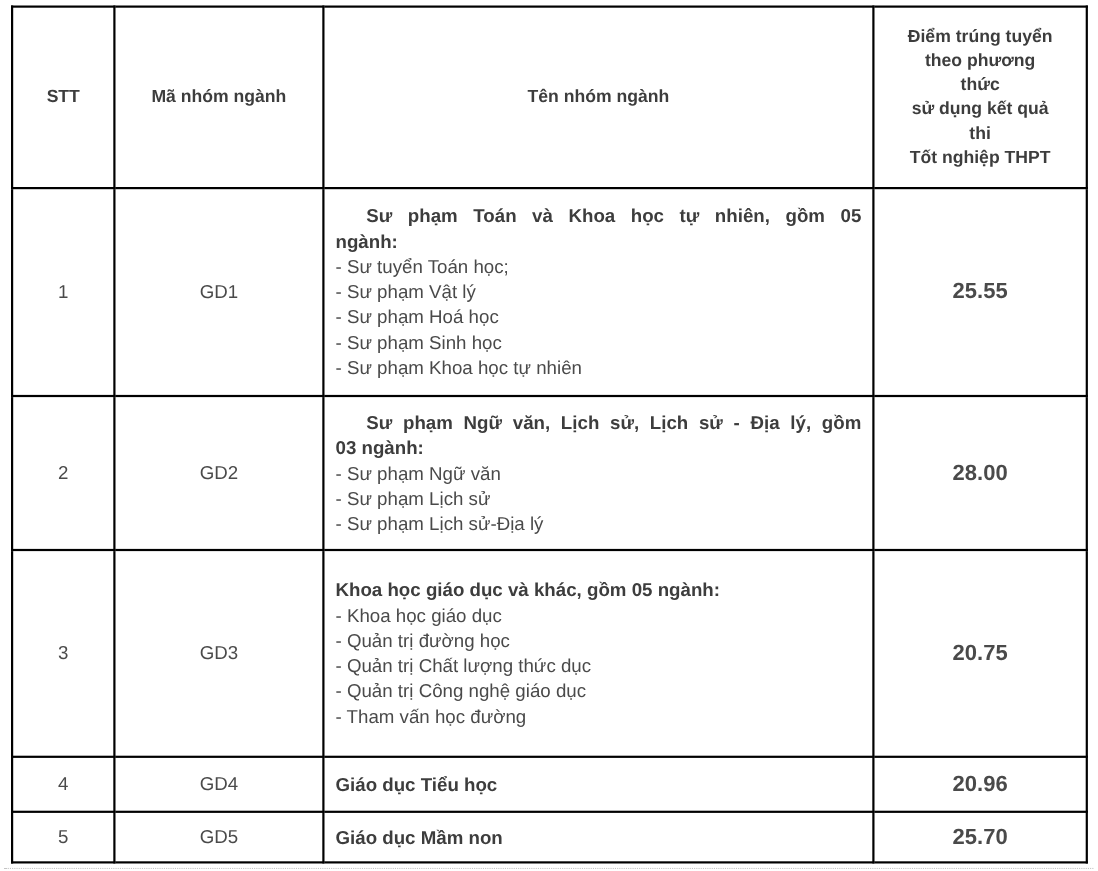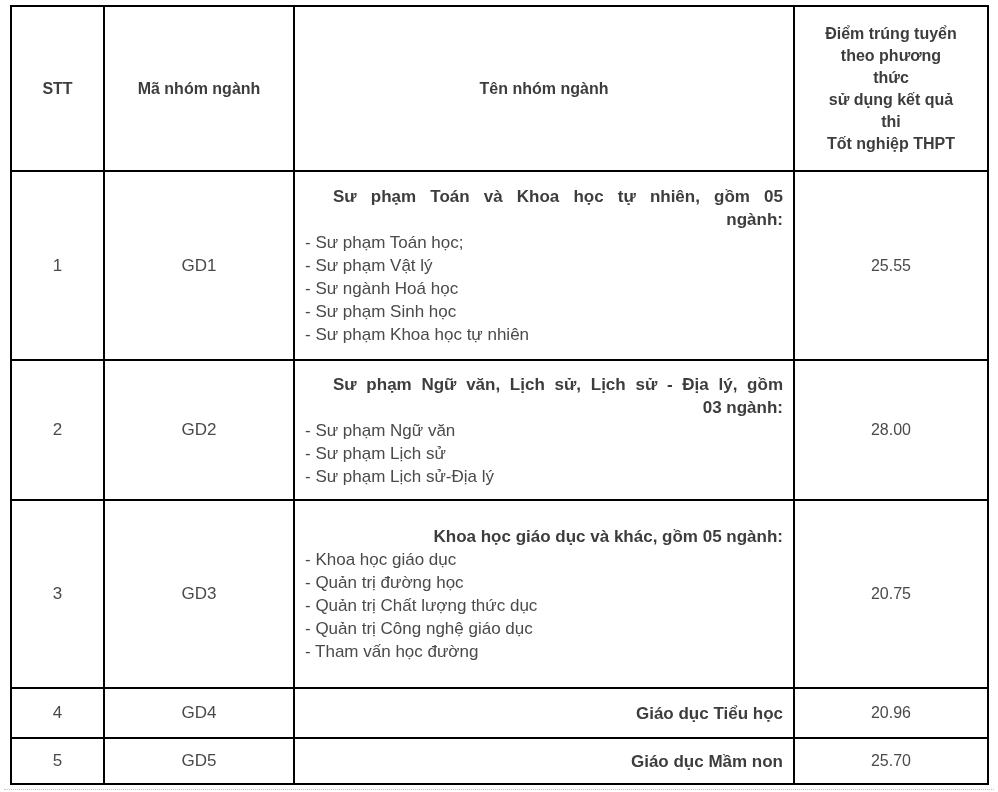--- a/index.html
+++ b/index.html
@@ -44,34 +44,34 @@
     padding: 4px 6px;
   }
   th.prewrap { white-space: pre-line; }
 
   td.stt-cell, td.code-cell, td.score-cell {
     text-align: center;
     font-size: 17px;
     color: #4a4a4a;
     padding: 2px 4px;
   }
-  td.score-cell { font-size: 16px; }
+  td.score-cell { font-size: 20px; font-weight: bold; }
 
   td.name-cell {
     text-align: left;
     padding: 6px 10px;
     font-size: 17px;
     color: #4a4a4a;
     line-height: 23px;
   }
   .group-title {
     font-weight: bold;
     color: #3d3d3d;
   }
-  .title-line { line-height: 23px; text-align: right; }
+  .title-line { line-height: 23px; }
   .title-line.justified {
     text-align: justify;
     text-align-last: justify;
     margin-left: 28px;
   }
   .list-item { line-height: 23px; }
 
   .bottom-artifact-line {
     position: absolute;
     left: 4px;
@@ -107,23 +107,23 @@
   <tbody id="table-body">
   <tr>
     <td class="stt-cell">1</td>
     <td class="code-cell">GD1</td>
     <td class="name-cell">
       <div class="group-title">
             <div class="title-line justified">Sư phạm Toán và Khoa học tự nhiên, gồm 05</div>
             <div class="title-line">ngành:</div>
           </div>
       <div>
-            <div class="list-item">- Sư phạm Toán học;</div>
+            <div class="list-item">- Sư tuyển Toán học;</div>
             <div class="list-item">- Sư phạm Vật lý</div>
-            <div class="list-item">- Sư ngành Hoá học</div>
+            <div class="list-item">- Sư phạm Hoá học</div>
             <div class="list-item">- Sư phạm Sinh học</div>
             <div class="list-item">- Sư phạm Khoa học tự nhiên</div>
           </div>
     </td>
     <td class="score-cell">25.55</td>
   </tr>
 
   <tr>
     <td class="stt-cell">2</td>
     <td class="code-cell">GD2</td>

